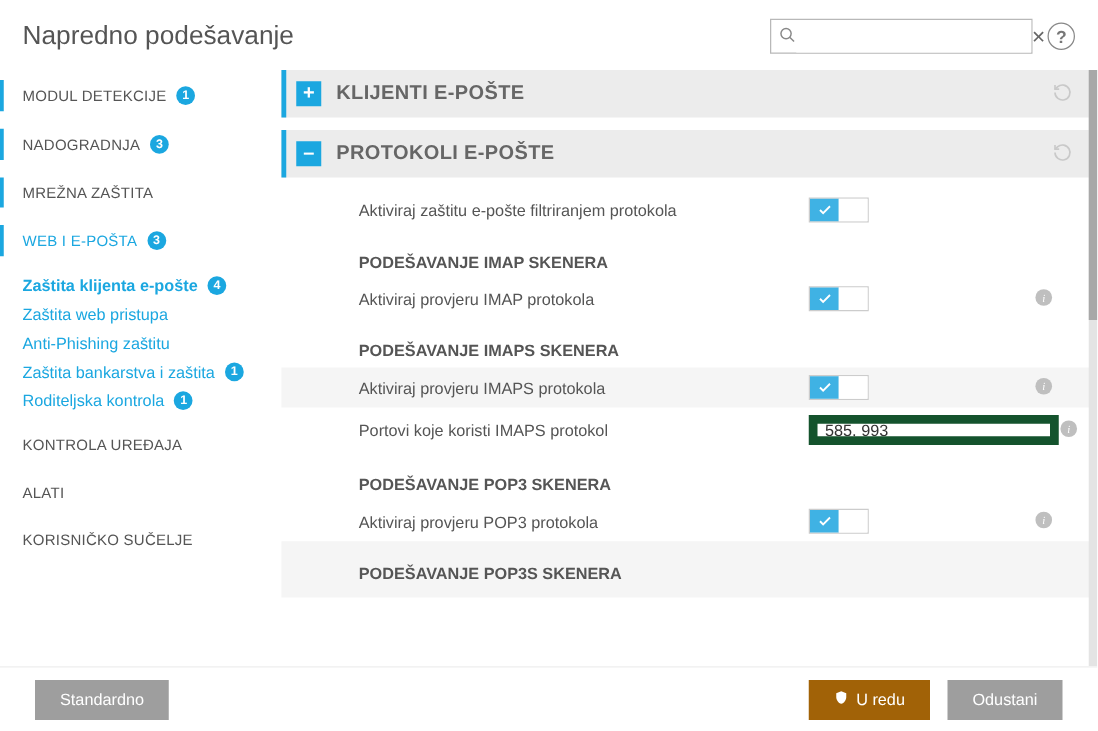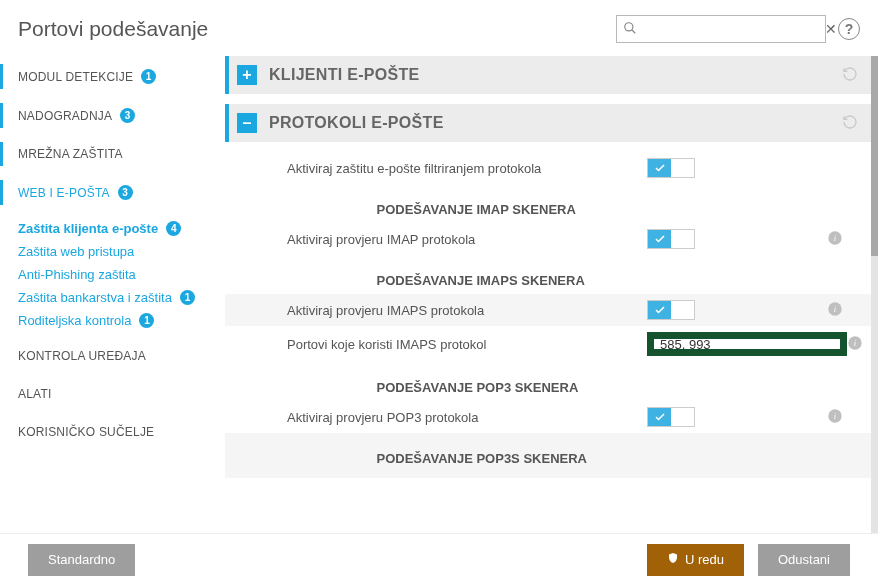--- a/index.html
+++ b/index.html
@@ -163,21 +163,20 @@
     display: flex;
     align-items: center;
     padding: 6px 46px 6px 62px;
     min-height: 32px;
   }
   .row.heading {
     font-weight: 600;
     color: #555;
     padding-top: 18px;
     padding-bottom: 6px;
-    justify-content: center;
   }
   .row.alt {
     background: #f5f5f5;
   }
   .row .label {
     flex: 0 0 360px;
     color: #555;
   }
   .row .control {
     flex: 0 0 180px;
@@ -262,21 +261,21 @@
     top: 0;
     width: 7px;
     height: 200px;
     background: #a8a8a8;
   }
 </style>
 </head>
 <body>
 
 <div class="header">
-  <div class="title">Portovi podešavanje</div>
+  <div class="title">Napredno podešavanje</div>
   <div class="search-wrap">
     <span class="search-icon">
       <svg width="14" height="14" viewBox="0 0 24 24" fill="none" stroke="#888" stroke-width="2">
           <circle cx="10" cy="10" r="7"></circle>
           <line x1="15" y1="15" x2="21" y2="21"></line>
         </svg>
     </span>
     <input class="search-input" type="text" placeholder="" style="">
     <span class="clear-x">✕</span>
   </div>
@@ -305,21 +304,21 @@
     </div>
     <div class="spacer-top"></div>
     <div class="side-sub blue bold">
       <span>Zaštita klijenta e-pošte</span>
       <span class="badge">4</span>
     </div>
     <div class="side-sub blue">
       <span>Zaštita web pristupa</span>
     </div>
     <div class="side-sub blue">
-      <span>Anti-Phishing zaštita</span>
+      <span>Anti-Phishing zaštitu</span>
     </div>
     <div class="side-sub blue">
       <span>Zaštita bankarstva i zaštita</span>
       <span class="badge">1</span>
     </div>
     <div class="side-sub blue">
       <span>Roditeljska kontrola</span>
       <span class="badge">1</span>
     </div>
     <div class="spacer-top"></div>

